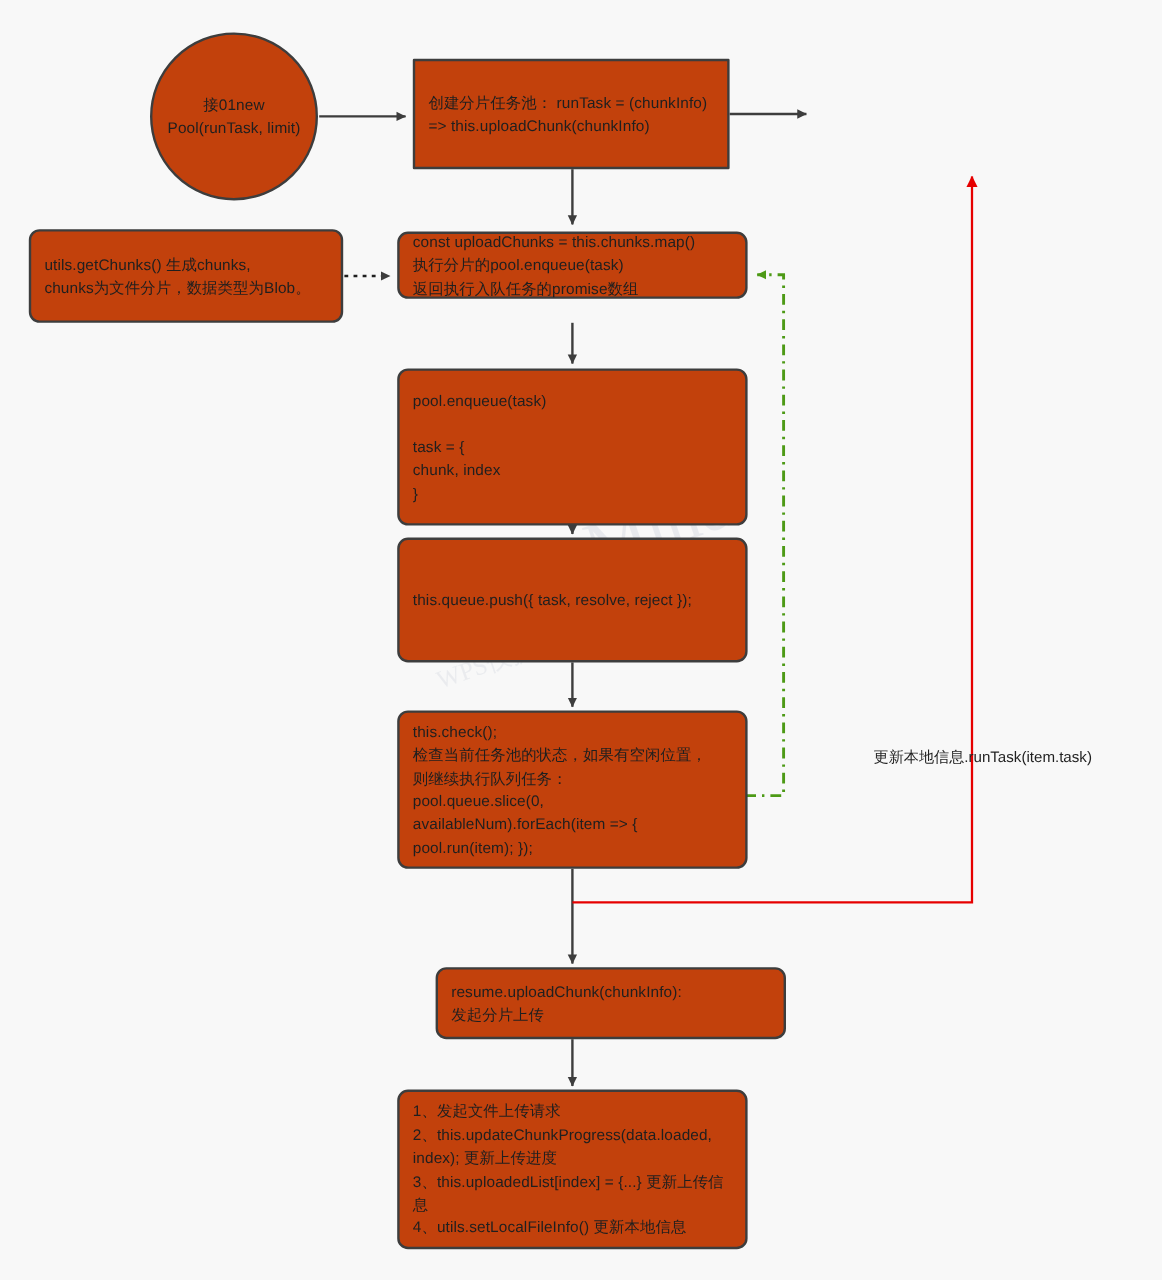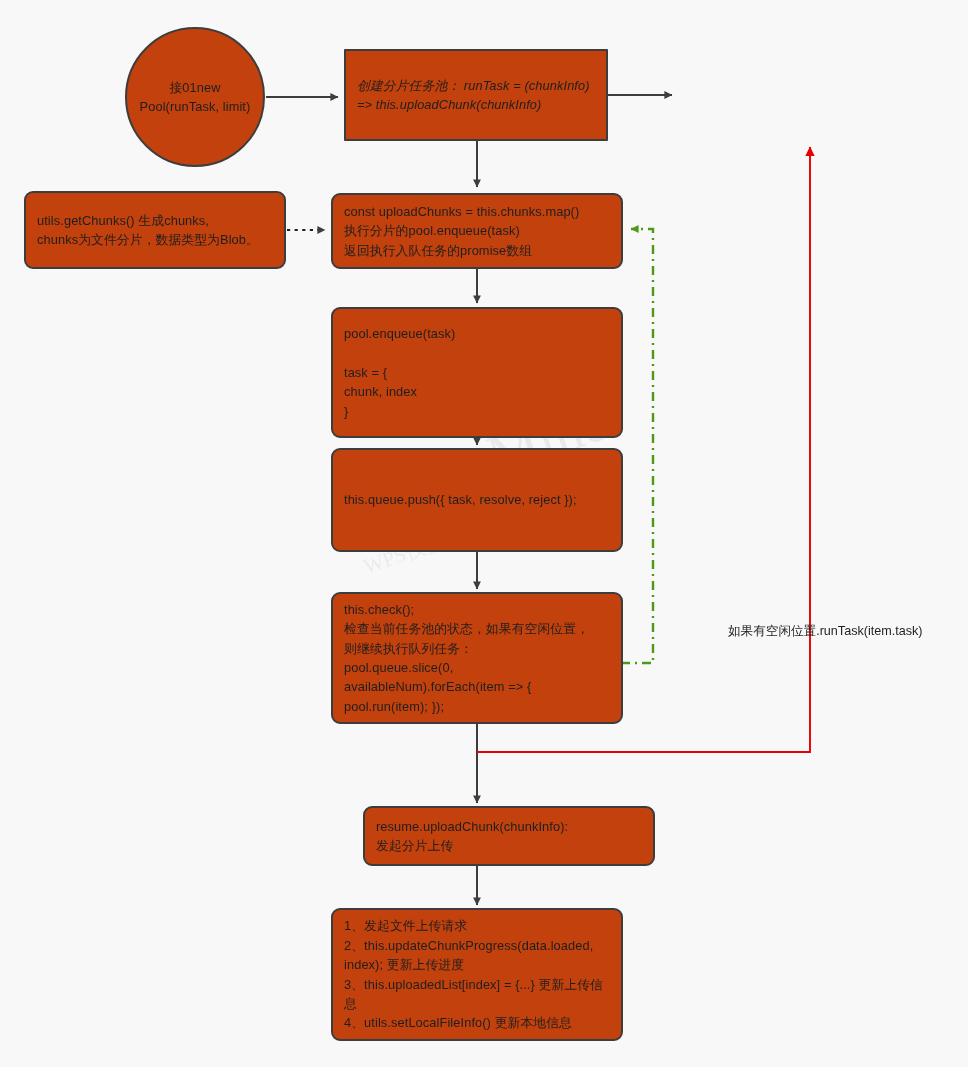--- a/index.html
+++ b/index.html
@@ -159,32 +159,32 @@
     <g>
       <path d="M477,752 L810,752 L810,147" fill="none" stroke="#e60000" stroke-width="1.9" marker-end="url(#arrowRed)"></path>
     </g>
   </svg>
 
   <div class="node circle" style="left:125px; top:27px; width:140px; height:140px;">
     <span class="txt">接01new
 Pool(runTask, limit)</span>
   </div>
 
-  <div class="node square" style="left:344px; top:49px; width:264px; height:92px;font-style:italic;">
+  <div class="node square" style="left:344px; top:49px; width:264px; height:92px;">
     <span class="txt">创建分片任务池： runTask = (chunkInfo)
 =&gt; this.uploadChunk(chunkInfo)</span>
   </div>
 
 
   <div class="node rounded" style="left:24px; top:191px; width:262px; height:78px;">
     <span class="txt">utils.getChunks() 生成chunks,
 chunks为文件分片，数据类型为Blob。</span>
   </div>
 
-  <div class="node rounded" style="left:331px; top:193px; width:292px; height:76px;">
+  <div class="node rounded" style="left:331px; top:193px; width:292px; height:56px;">
     <span class="txt">const uploadChunks = this.chunks.map()
 执行分片的pool.enqueue(task)
 返回执行入队任务的promise数组</span>
   </div>
 
   <div class="node rounded" style="left:331px; top:307px; width:292px; height:131px;align-items:center;">
     <span class="txt">pool.enqueue(task)
 
 task = {
   chunk,  index
@@ -211,15 +211,15 @@
 
   <div class="node rounded" style="left:331px; top:908px; width:292px; height:133px;">
     <span class="txt">1、发起文件上传请求
 2、this.updateChunkProgress(data.loaded,
 index); 更新上传进度
 3、this.uploadedList[index] = {...} 更新上传信
 息
 4、utils.setLocalFileInfo() 更新本地信息</span>
   </div>
 
-  <div class="edge-label" style="left:728px; top:623px;">如果有空闲位置.runTask(item.task)</div>
+  <div class="edge-label" style="left:728px; top:623px;">更新本地信息.runTask(item.task)</div>
 
 </div>
 
 </body></html>

